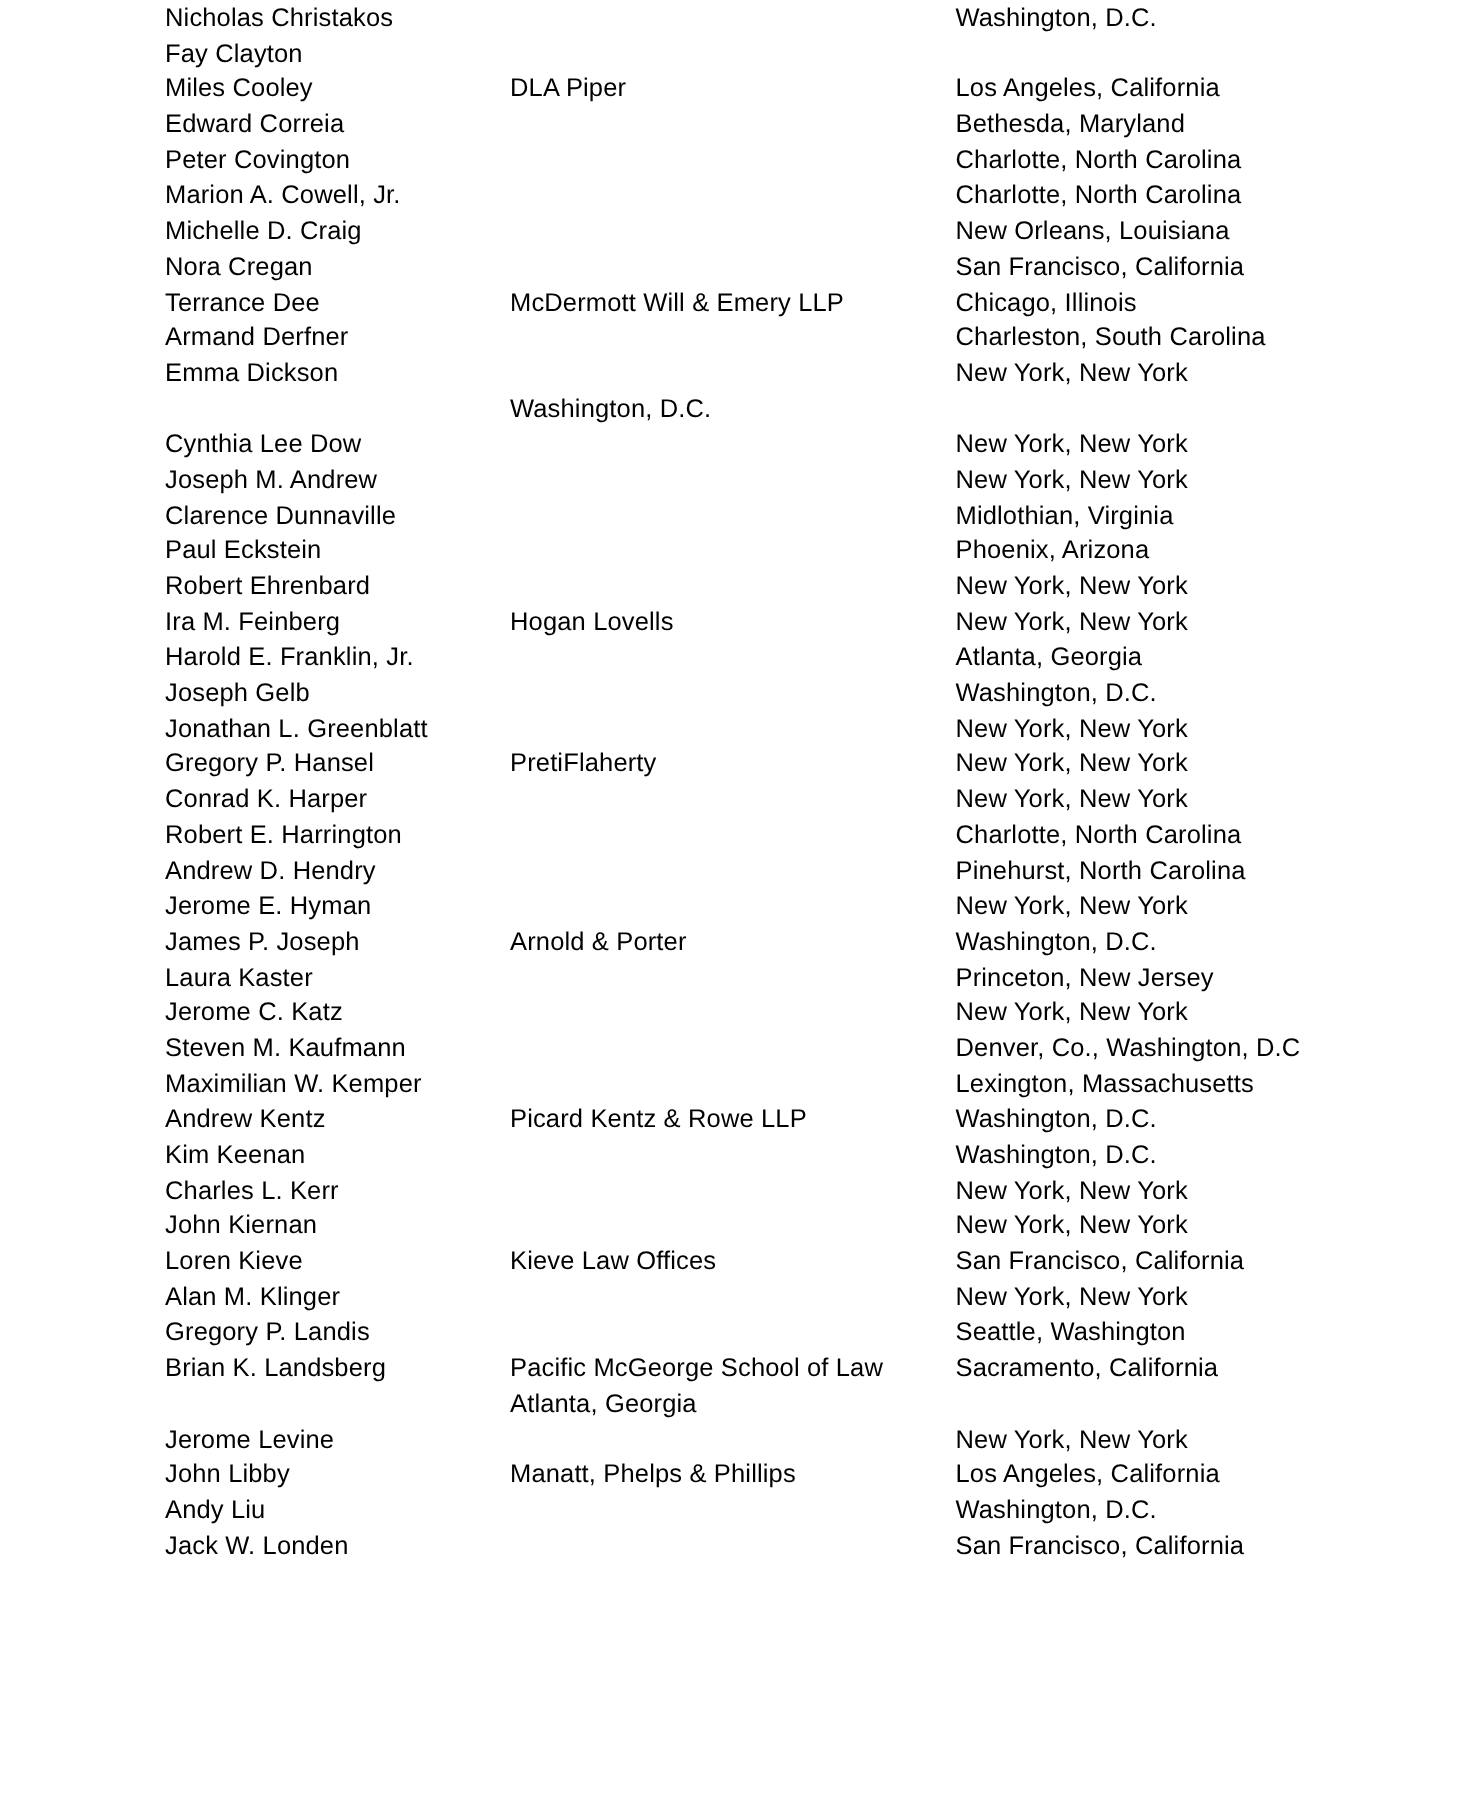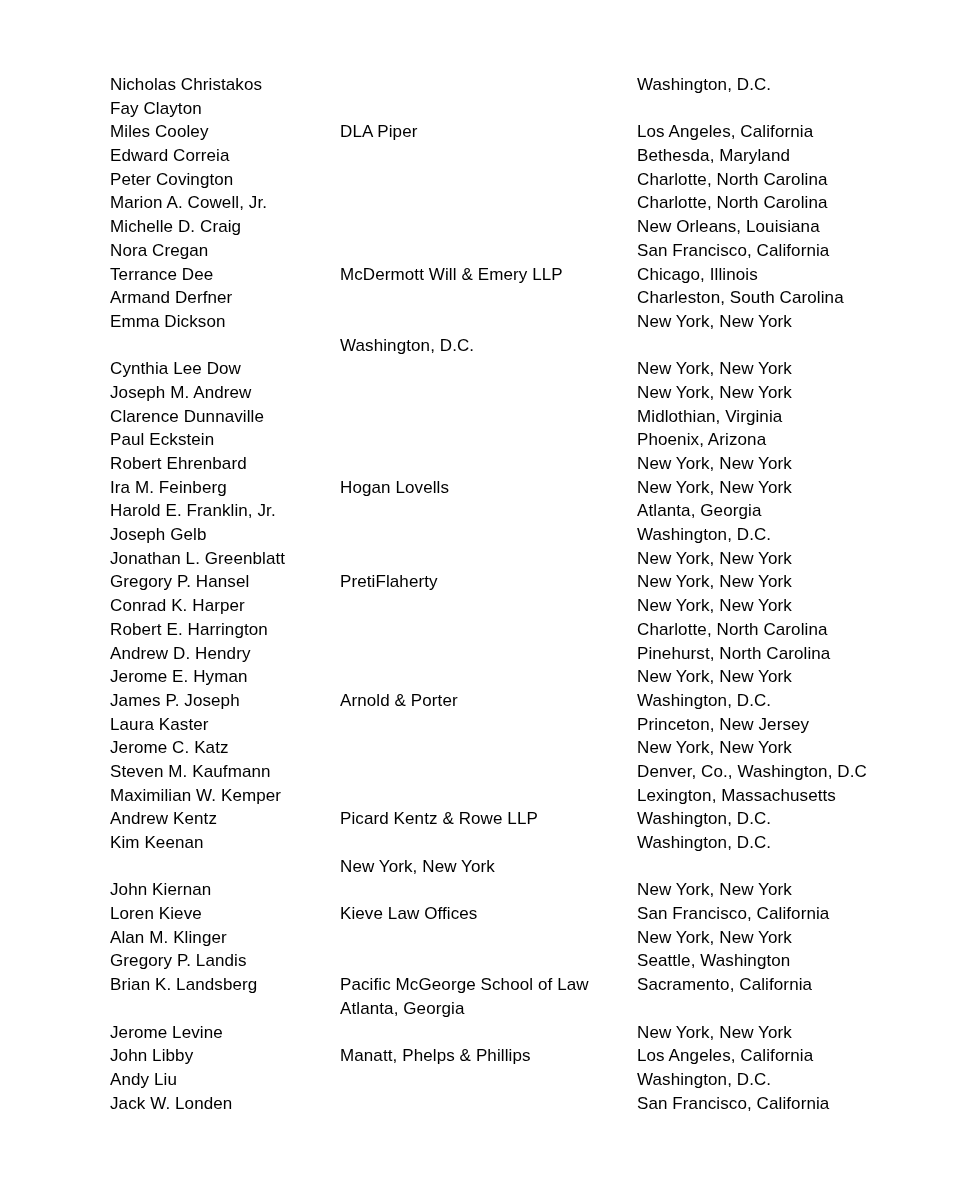--- a/index.html
+++ b/index.html
@@ -12,21 +12,20 @@
     height: 1200px;
     font-family: "Liberation Sans", sans-serif;
     color: #000000;
     overflow: hidden;
   }
   .page {
     width: 979px;
     height: 1200px;
     background: #ffffff;
     box-sizing: border-box;
-    padding-top: 73px;
     padding-left: 110px;
     padding-right: 30px;
   }
   .list {
     width: 100%;
   }
   .row {
     display: grid;
     grid-template-columns: 230px 297px 1fr;
     align-items: baseline;
@@ -237,20 +236,21 @@
     <span class="cell location">Washington, D.C.</span>
   </div>
 
   <div class="row">
     <span class="cell name">Kim Keenan</span>
     <span class="cell firm"></span>
     <span class="cell location">Washington, D.C.</span>
   </div>
 
   <div class="row">
+    <span class="cell name">Charles L. Kerr</span>
     <span class="cell firm"></span>
     <span class="cell location">New York, New York</span>
   </div>
 
   <div class="row">
     <span class="cell name">John Kiernan</span>
     <span class="cell firm"></span>
     <span class="cell location">New York, New York</span>
   </div>
 

